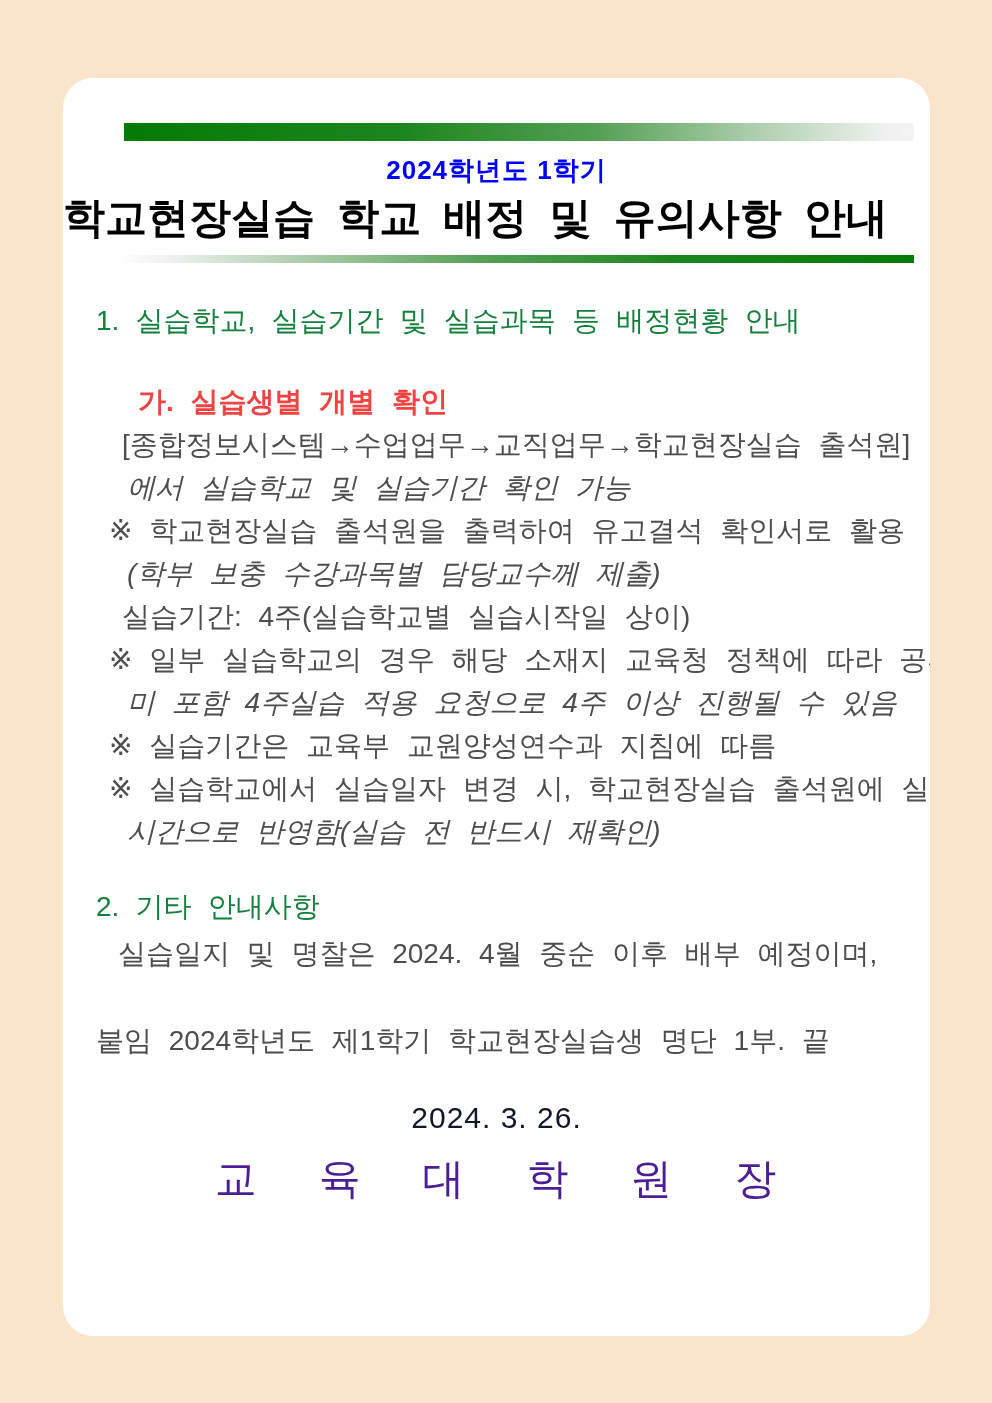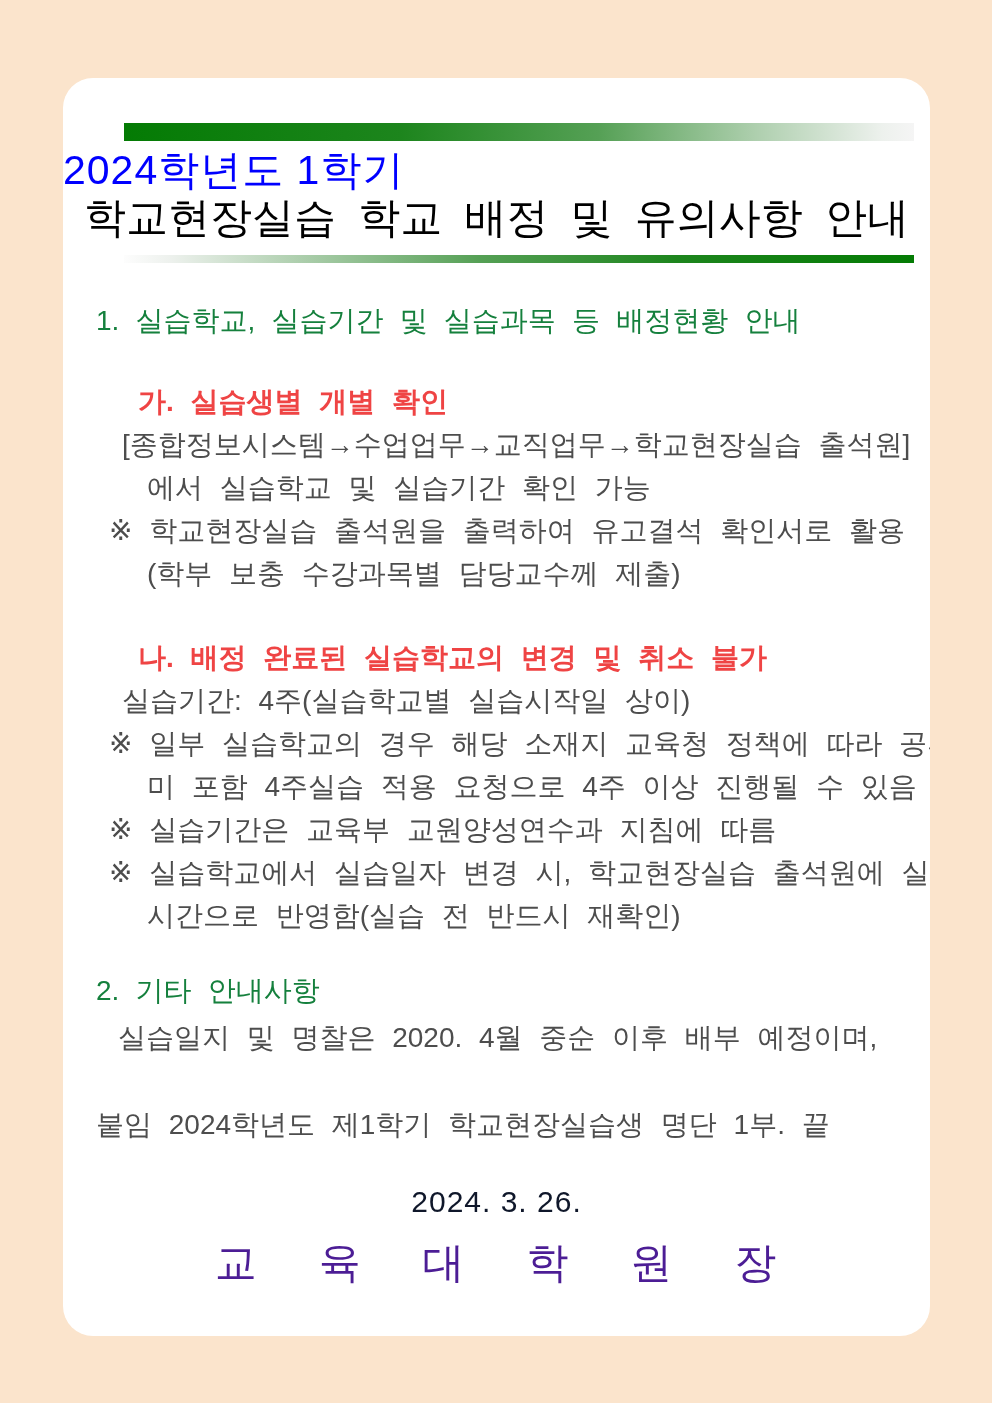--- a/index.html
+++ b/index.html
@@ -31,32 +31,32 @@
     background: linear-gradient(90deg, #047B04 0%, #1D851D 35%, #55A055 60%, #AECFAE 80%, #EDF1ED 96%, #F5F5F5 100%);
   }
   .bar-bottom {
     margin-top: 12px;
     height: 8px;
     background: linear-gradient(90deg, #FDFDFD 0%, #EDF1ED 6%, #AECFAE 22%, #55A055 45%, #1D851D 70%, #047B04 100%);
   }
 
   .subtitle {
     margin-top: 8px;
-    font-size: 41px;
+    text-align: center;
+    font-size: 26px;
     line-height: 42px;
-    font-weight: 400;
+    font-weight: 700;
     color: #0000FF;
     letter-spacing: 1px;
   }
   .title {
     margin-top: 2px;
-    text-align: center;
     font-size: 42px;
     line-height: 50px;
-    font-weight: 400;
+    font-weight: 700;
     color: #000000;
     letter-spacing: 0px;
     word-spacing: 0.25em;
   }
 
   .sec-heading {
     margin-left: 33px;
     font-size: 28px;
     line-height: 36px;
     color: #15803d;
@@ -72,21 +72,21 @@
     word-spacing: 0.32em;
     white-space: nowrap;
   }
   .sub-heading {
     font-weight: 700;
     color: #ef4444;
     margin-left: 75px;
   }
   .mt-group { margin-top: 41px; }
   .ind-a { margin-left: 59px; }   
-  .ind-b { margin-left: 84px; }   
+  .ind-b { margin-left: 64px; font-style: italic; }   
   .ind-note { margin-left: 46px; }
   .ind-s2 { margin-left: 55px; }  
   .sec2-first { margin-top: 7px; }
 
   .attachment {
     margin-top: 44px;
     margin-left: 33px;
     font-size: 28px;
     line-height: 43px;
     color: #4D4D4D;
@@ -123,28 +123,27 @@
   <div class="bar bar-bottom"></div>
 
   <div class="sec-heading sec1-heading">1. 실습학교, 실습기간 및 실습과목 등 배정현황 안내</div>
 
   <div class="line sub-heading mt-group">가. 실습생별 개별 확인</div>
   <div class="line ind-a">[종합정보시스템→수업업무→교직업무→학교현장실습 출석원]</div>
   <div class="line ind-b">에서 실습학교 및 실습기간 확인 가능</div>
   <div class="line ind-note">※ 학교현장실습 출석원을 출력하여 유고결석 확인서로 활용</div>
   <div class="line ind-b">(학부 보충 수강과목별 담당교수께 제출)</div>
 
-  <div class="line sub-heading mt-group">나. 배정 완료된 실습학교의 변경 및 취소 불가</div>
   <div class="line ind-a">실습기간: 4주(실습학교별 실습시작일 상이)</div>
   <div class="line ind-note">※ 일부 실습학교의 경우 해당 소재지 교육청 정책에 따라 공휴일</div>
   <div class="line ind-b">미 포함 4주실습 적용 요청으로 4주 이상 진행될 수 있음</div>
   <div class="line ind-note">※ 실습기간은 교육부 교원양성연수과 지침에 따름</div>
   <div class="line ind-note">※ 실습학교에서 실습일자 변경 시, 학교현장실습 출석원에 실</div>
   <div class="line ind-b">시간으로 반영함(실습 전 반드시 재확인)</div>
 
   <div class="sec-heading sec2-heading">2. 기타 안내사항</div>
-  <div class="line ind-s2 sec2-first">실습일지 및 명찰은 2020. 4월 중순 이후 배부 예정이며,</div>
+  <div class="line ind-s2 sec2-first">실습일지 및 명찰은 2024. 4월 중순 이후 배부 예정이며,</div>
 
   <div class="attachment">붙임 2024학년도 제1학기 학교현장실습생 명단 1부.  끝</div>
   <div class="date">2024. 3. 26.</div>
   <div class="signature">교 육 대 학 원 장</div>
 
 </div>
 
 </body></html>

